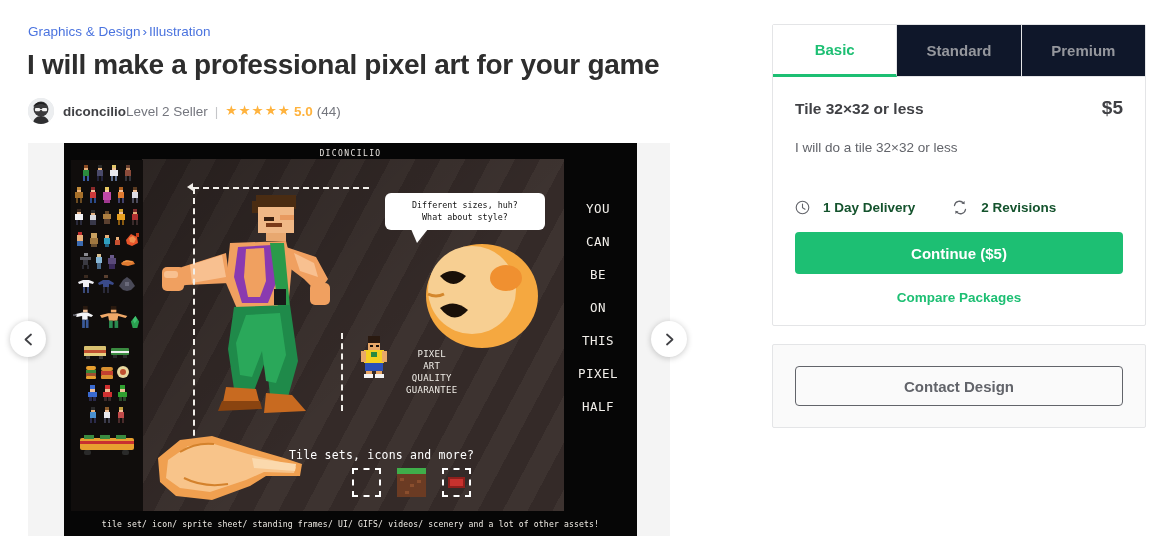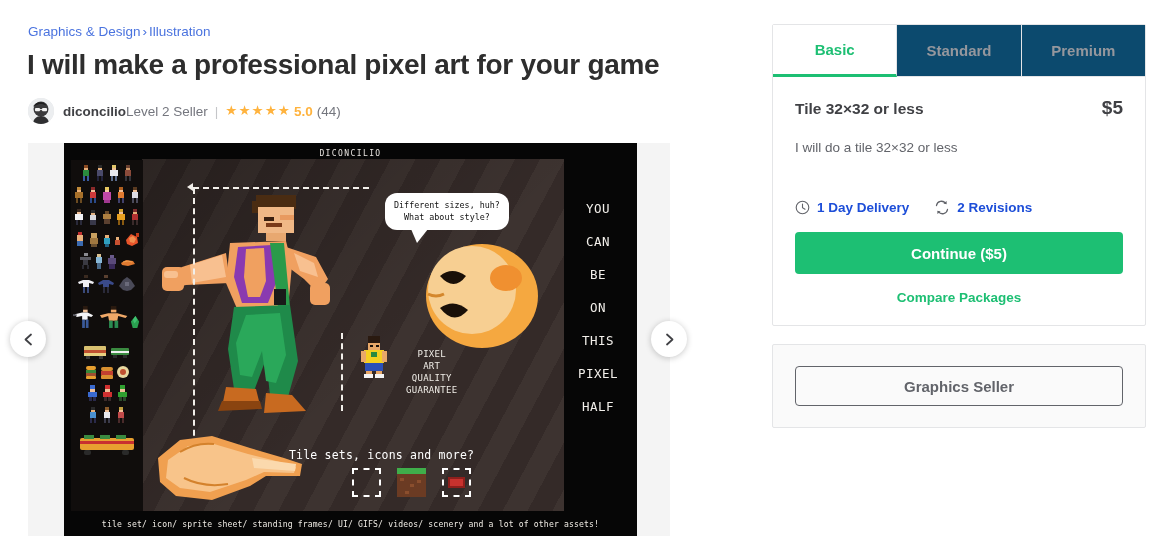--- a/index.html
+++ b/index.html
@@ -94,25 +94,25 @@
     font-family: "DejaVu Sans Mono", monospace;
     font-size: 12.5px; color: #f2efea; text-align: center;
     letter-spacing: 0.5px; line-height: 1;
   }
   .right-caption div { margin-bottom: 20.5px; }
 
   
   .bubble {
     position: absolute; left: 321px; top: 50px; z-index: 10;
     background: #ffffff; color: #111;
-    padding: 6px 9px 7px;
+    padding: 6px 27px 7px;
     font-family: "DejaVu Sans Mono", monospace;
     font-size: 8.4px; line-height: 1.45; text-align: center;
     white-space: pre-line;
-    border-radius: 12px;
+    border-radius: 6px;
   }
   .bubble::after {
     content: ""; position: absolute;
     left: 26px; bottom: -13px;
     border-left: 6px solid transparent;
     border-right: 11px solid transparent;
     border-top: 14px solid #ffffff;
   }
 
   
@@ -209,38 +209,38 @@
   .sidebar { position: absolute; left: 772px; top: 24px; width: 374px; }
 
   .package-card {
     border: 1px solid #e4e5e7; background: #ffffff;
     border-radius: 2px;
   }
   .tabs { display: flex; height: 52px; }
   .tab {
     flex: 1; display: flex; align-items: center; justify-content: center;
     font-size: 15px; font-weight: bold; color: #95979d;
-    background: #0c4a6e; border-bottom: 1px solid #e4e5e7;
+    background: #0f172a; border-bottom: 1px solid #e4e5e7;
     border-right: 1px solid #e4e5e7; cursor: pointer;
   }
   .tab:last-child { border-right: none; }
   .tab.active {
     color: #1dbf73; background: #ffffff;
     border-bottom: 3px solid #1dbf73;
   }
 
   .pkg-body { padding: 20px 22px 18px; }
   .pkg-head { display: flex; justify-content: space-between; align-items: baseline; }
   .pkg-name { font-size: 15.5px; font-weight: bold; color: #404145; }
   .pkg-price { font-size: 19px; font-weight: bold; color: #404145; }
   .pkg-desc { margin-top: 19px; font-size: 13.5px; color: #62646a; line-height: 1.5; }
 
   .meta-row {
-    display: flex; align-items: center; gap: 7px;
-    margin-top: 42px; font-size: 13.5px; font-weight: bold; color: #1d4ed8;
+    display: flex; align-items: center; gap: 13px;
+    margin-top: 42px; font-size: 13.5px; font-weight: bold; color: #14532d;
   }
   .meta-row .gap { width: 11px; }
   .meta-icon { display: inline-flex; align-items: center; }
 
   .continue-btn {
     margin-top: 17px; width: 100%; height: 42px;
     background: #1dbf73; color: #ffffff;
     border: none; border-radius: 4px;
     font-family: "Liberation Sans", sans-serif;
     font-size: 15px; font-weight: bold; cursor: pointer;
@@ -746,17 +746,17 @@
           </span>
           <span>2 Revisions</span>
         </div>
 
         <button class="continue-btn">Continue ($5)</button>
         <a class="compare-link" href="#">Compare Packages</a>
       </div>
     </div>
 
     <div class="contact-card">
-      <button class="contact-btn">Graphics Seller</button>
+      <button class="contact-btn">Contact Design</button>
     </div>
   </div>
 
 </div>
 
 </body></html>

